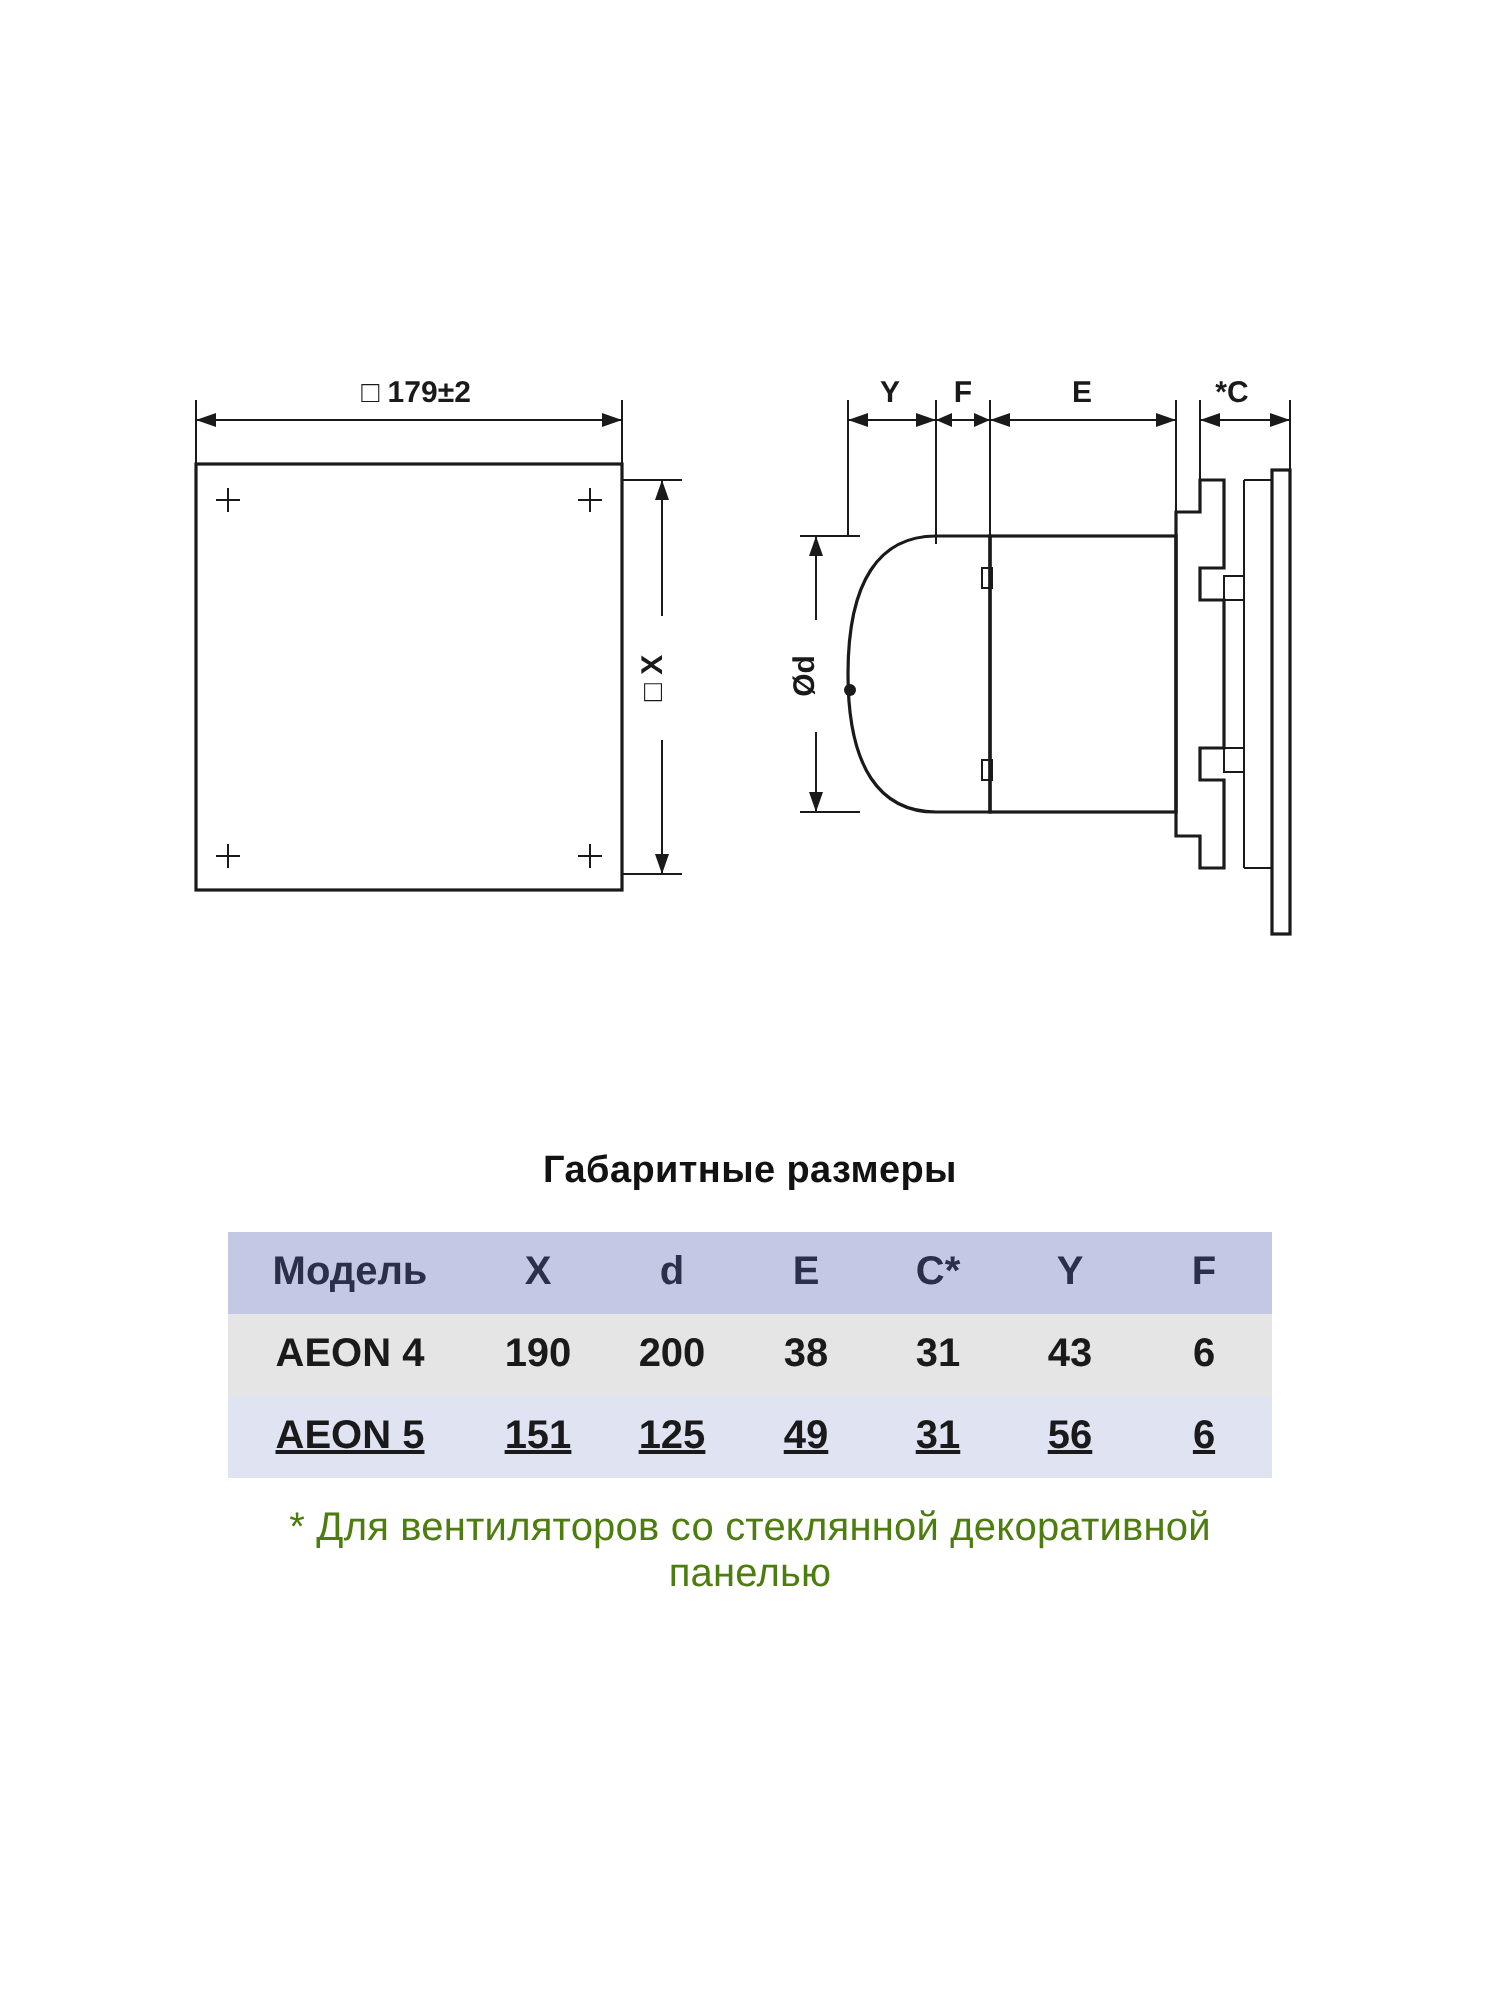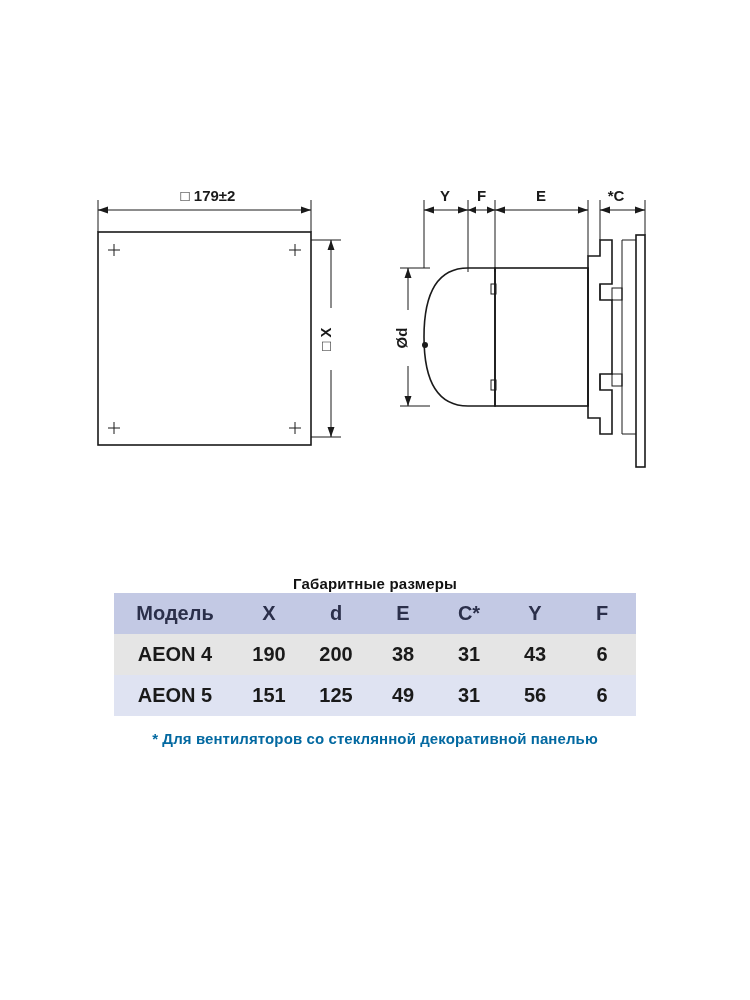--- a/index.html
+++ b/index.html
@@ -35,25 +35,25 @@
 
   
   .table-block {
     position: absolute;
     left: 0;
     top: 575px;
     width: 750px;
   }
   .table-title {
     text-align: center;
-    font-size: 15px;
+    font-size: 19px;
     font-weight: bold;
     color: #121212;
     letter-spacing: 0.2px;
-    margin-bottom: 1px;
+    margin-bottom: 19px;
   }
   table.dims {
     border-collapse: collapse;
     margin: 0 auto;
     width: 522px;
     table-layout: fixed;
   }
   table.dims th,
   table.dims td {
     text-align: center;
@@ -66,34 +66,35 @@
   table.dims thead th {
     background: #c3c9e4;
     font-weight: bold;
     color: #2b2f4a;
   }
   table.dims tbody tr.odd td {
     background: #e5e5e5;
   }
   table.dims tbody tr.even td {
     background: #dfe3f2;
+    text-decoration: underline;
   }
   table.dims td {
     font-weight: bold;
   }
   table.dims td.model,
   table.dims th.model {
     text-align: center;
   }
   .footnote {
     width: 522px;
     margin: 14px auto 0 auto;
-    font-size: 15px;
-    font-weight: bold;
-    color: #0369a1;
+    font-size: 20px;
+    font-weight: normal;
+    color: #4d7c0f;
     text-align: center;
     letter-spacing: 0.1px;
   }
 
   
   text {
     font-family: "Liberation Sans", sans-serif;
     fill: #1a1a1a;
   }
   .dimlbl {

